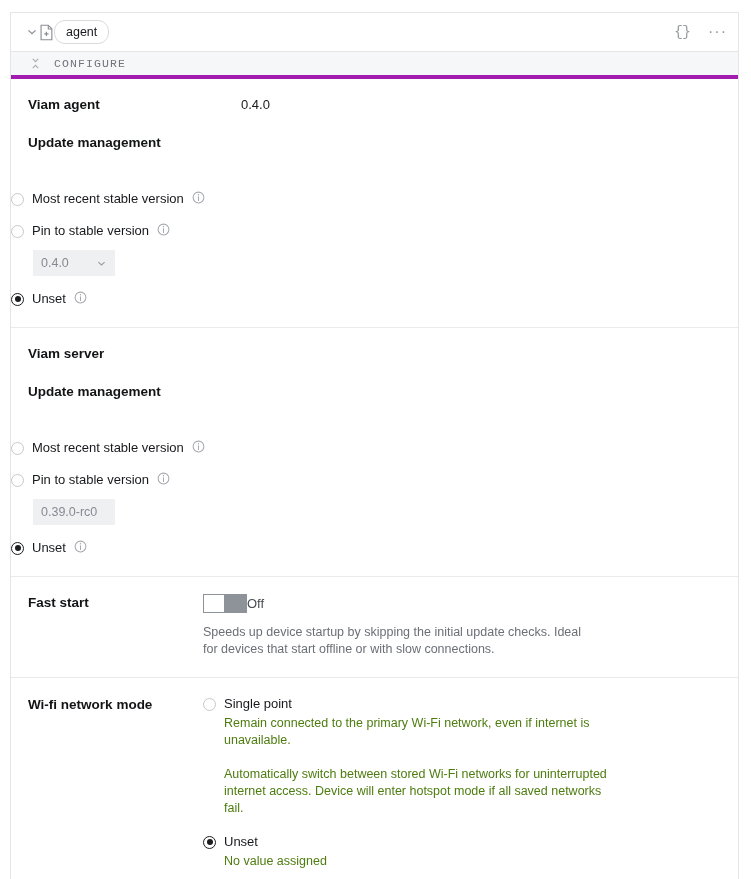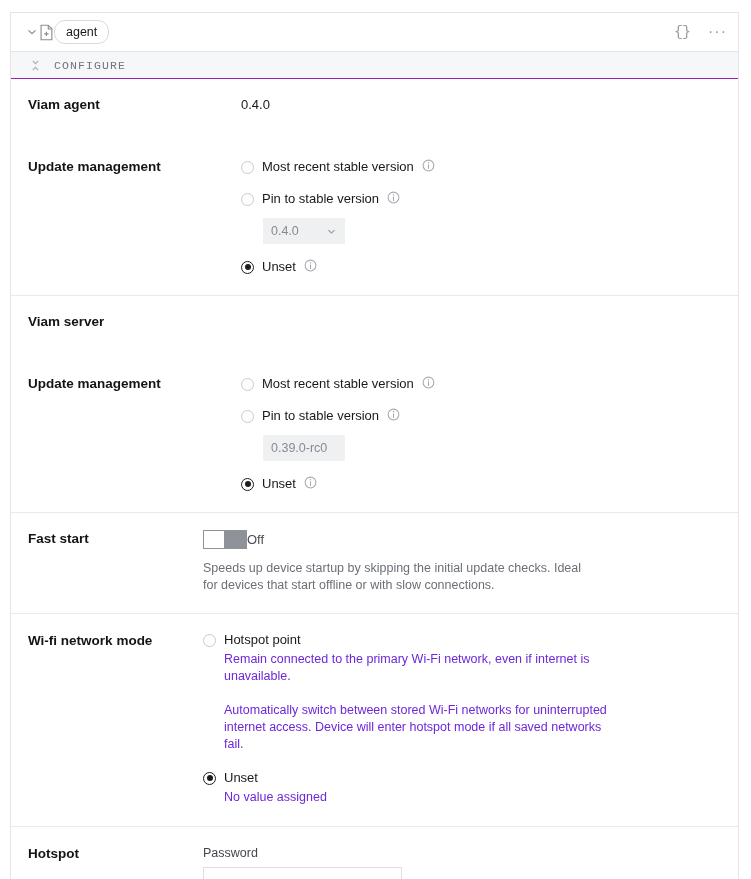--- a/index.html
+++ b/index.html
@@ -90,21 +90,21 @@
     color: #9a9da3;
     cursor: pointer;
     line-height: 1;
     letter-spacing: 1px;
   }
 
   
   .configure-bar {
     height: 27px;
     background: #f6f7f8;
-    border-bottom: 1px solid #a21caf;
+    border-bottom: 4px solid #a21caf;
     display: flex;
     align-items: center;
     gap: 13px;
     padding-left: 19px;
     box-sizing: border-box;
     cursor: pointer;
   }
   .collapse-ico { width: 11px; height: 11px; color: #a9acb2; }
   .configure-label {
     font-family: "Liberation Mono", monospace;
@@ -137,21 +137,21 @@
     color: #131416;
     line-height: 18px;
   }
   .plain-value {
     font-size: 13px;
     color: #17191c;
     line-height: 18px;
   }
 
   .subrow { display: flex; gap: 38px; }
-  .subrow + .subrow { margin-top: 44px; }
+  .subrow + .subrow { margin-top: 20px; flex-direction: column; }
   .subrow .label-col { width: 192px; flex: none; padding-left: 17px; box-sizing: border-box; }
   .subrow .field-col { flex: 1; padding-right: 20px; min-width: 0; }
 
   
   .group {
     padding: 17px 0 19px 0;
     border-bottom: 1px solid #e9eaec;
   }
 
   
@@ -254,21 +254,21 @@
     color: #6b6f76;
     max-width: 392px;
   }
 
   
   .radio-block + .radio-block { margin-top: 17px; }
   .radio-desc {
     margin: 3px 0 0 21px;
     font-size: 12.5px;
     line-height: 17px;
-    color: #6d28d9;
+    color: #4d7c0f;
     max-width: 396px;
   }
 
   
   .input-label {
     font-size: 12.5px;
     color: #43464c;
     line-height: 16px;
   }
   .text-input {
@@ -460,21 +460,21 @@
 
     <div class="section" style="padding-top:18px;padding-bottom:20px">
       <div class="label-col">
         <div class="field-label">Wi-fi network mode</div>
       </div>
       <div class="field-col">
 
         <div class="radio-block">
           <div class="radio-row">
             <span class="radio"></span>
-            <span class="radio-text">Hotspot point</span>
+            <span class="radio-text">Single point</span>
           </div>
           <div class="radio-desc">Remain connected to the primary Wi-Fi network, even if internet is unavailable.</div>
         </div>
 
         <div class="radio-block">
           <div class="radio-desc">Automatically switch between stored Wi-Fi networks for uninterrupted internet access. Device will enter hotspot mode if all saved networks fail.</div>
         </div>
 
         <div class="radio-block">
           <div class="radio-row">

